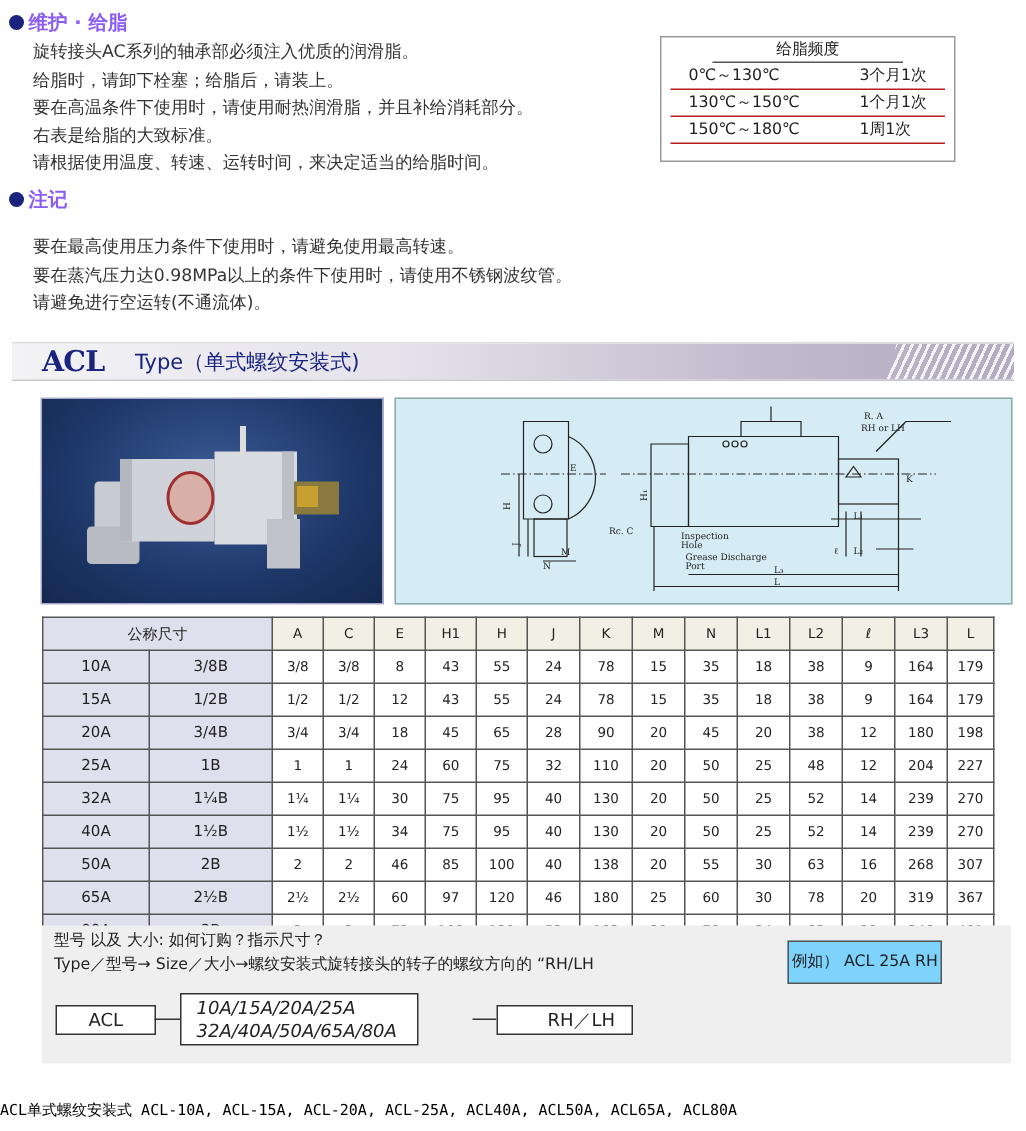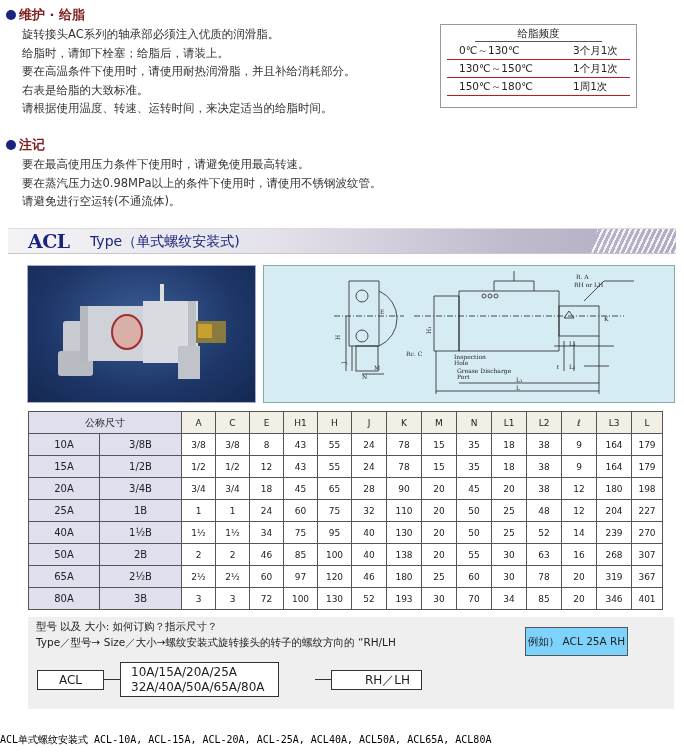--- a/index.html
+++ b/index.html
@@ -1,19 +1,19 @@
 <!DOCTYPE html>
 <html><head>
 <meta charset="utf-8">
 <style>
   html, body { margin:0; padding:0; background:#fff; }
   body { width:684px; height:754px; position:relative; overflow:hidden;
          font-family:"DejaVu Sans", sans-serif; color:#333; }
   .abs { position:absolute; }
-  .sec-title { font-size:13px; font-weight:bold; color:#7f1d1d; display:flex; align-items:center; }
+  .sec-title { font-size:13px; font-weight:bold; color:#8b5cf6; display:flex; align-items:center; }
   .sec-title .dot { width:10px; height:10px; border-radius:50%; background:#1a237e; margin-right:3px; display:inline-block; }
   .para { font-size:11.5px; line-height:18.5px; color:#333; }
   .para div { white-space:nowrap; }
 
   
   .freq { border:1px solid #999; background:#fff; font-size:10.5px; color:#222; }
   .freq .hdr { text-align:center; height:16px; line-height:16px; margin:0 34px; border-bottom:1px solid #555; }
   .freq .row { display:flex; height:17px; line-height:17px; border-bottom:1px solid #b91c1c; margin:0 6px; }
   .freq .row span:first-child { width:104px; padding-left:12px; }
   .freq .row span:last-child { flex:1; padding-left:10px; }
@@ -76,21 +76,21 @@
   <div class="row">
       <span>130℃～150℃</span>
       <span>1个月1次</span>
     </div>
   <div class="row">
       <span>150℃～180℃</span>
       <span>1周1次</span>
     </div>
 </div>
 
-<div class="abs sec-title" style="left:6px;top:136px;">
+<div class="abs sec-title" style="left:6px;top:124px;">
   <span class="dot"></span>
   <span>注记</span>
 </div>
 <div class="abs para" style="left:22px;top:155px;">
   <div>要在最高使用压力条件下使用时，请避免使用最高转速。</div>
   <div>要在蒸汽压力达0.98MPa以上的条件下使用时，请使用不锈钢波纹管。</div>
   <div>请避免进行空运转(不通流体)。</div>
 </div>
 
 <div class="abs banner">
@@ -259,20 +259,38 @@
         <td class="v">110</td>
         <td class="v">20</td>
         <td class="v">50</td>
         <td class="v">25</td>
         <td class="v">48</td>
         <td class="v">12</td>
         <td class="v">204</td>
         <td class="v">227</td>
       </tr>
       <tr>
+        <td class="nom" style="width: 70px;">32A</td>
+        <td class="nom">1¼B</td>
+        <td class="v">1¼</td>
+        <td class="v">1¼</td>
+        <td class="v">30</td>
+        <td class="v">75</td>
+        <td class="v">95</td>
+        <td class="v">40</td>
+        <td class="v">130</td>
+        <td class="v">20</td>
+        <td class="v">50</td>
+        <td class="v">25</td>
+        <td class="v">52</td>
+        <td class="v">14</td>
+        <td class="v">239</td>
+        <td class="v">270</td>
+      </tr>
+      <tr>
         <td class="nom" style="width: 70px;">40A</td>
         <td class="nom">1½B</td>
         <td class="v">1½</td>
         <td class="v">1½</td>
         <td class="v">34</td>
         <td class="v">75</td>
         <td class="v">95</td>
         <td class="v">40</td>
         <td class="v">130</td>
         <td class="v">20</td>
@@ -338,21 +356,21 @@
         <td class="v">401</td>
       </tr>
     </tbody>
 </table>
 
 <div class="abs order">
   <div class="l1">型号 以及 大小: 如何订购？指示尺寸？</div>
   <div class="l2">Type／型号→ Size／大小→螺纹安装式旋转接头的转子的螺纹方向的 “RH/LH</div>
   <div class="box" style="left:9px;top:53px;width:65px;height:18px;line-height:18px;text-align:center;">ACL</div>
   <div class="line" style="left:75px;top:62px;width:17px;"></div>
-  <div class="box" style="left:92px;top:45px;width:159px;height:35px;line-height:15px;padding:2px 0 0 10px;box-sizing:border-box;">
+  <div class="box" style="left:92px;top:45px;width:159px;height:35px;line-height:15px;padding:2px 0 0 10px;box-sizing:border-box;font-style:italic;">
     <div>10A/15A/20A/25A</div>
     <div>32A/40A/50A/65A/80A</div>
   </div>
   <div class="line" style="left:287px;top:62px;width:16px;"></div>
   <div class="box" style="left:303px;top:53px;width:67px;height:18px;line-height:18px;text-align:center;padding-left:22px;">RH／LH</div>
   <div class="example">例如） ACL 25A RH</div>
 </div>
 
 <div class="abs footer">ACL单式螺纹安装式 ACL-10A, ACL-15A, ACL-20A, ACL-25A, ACL40A, ACL50A, ACL65A, ACL80A</div>
 

